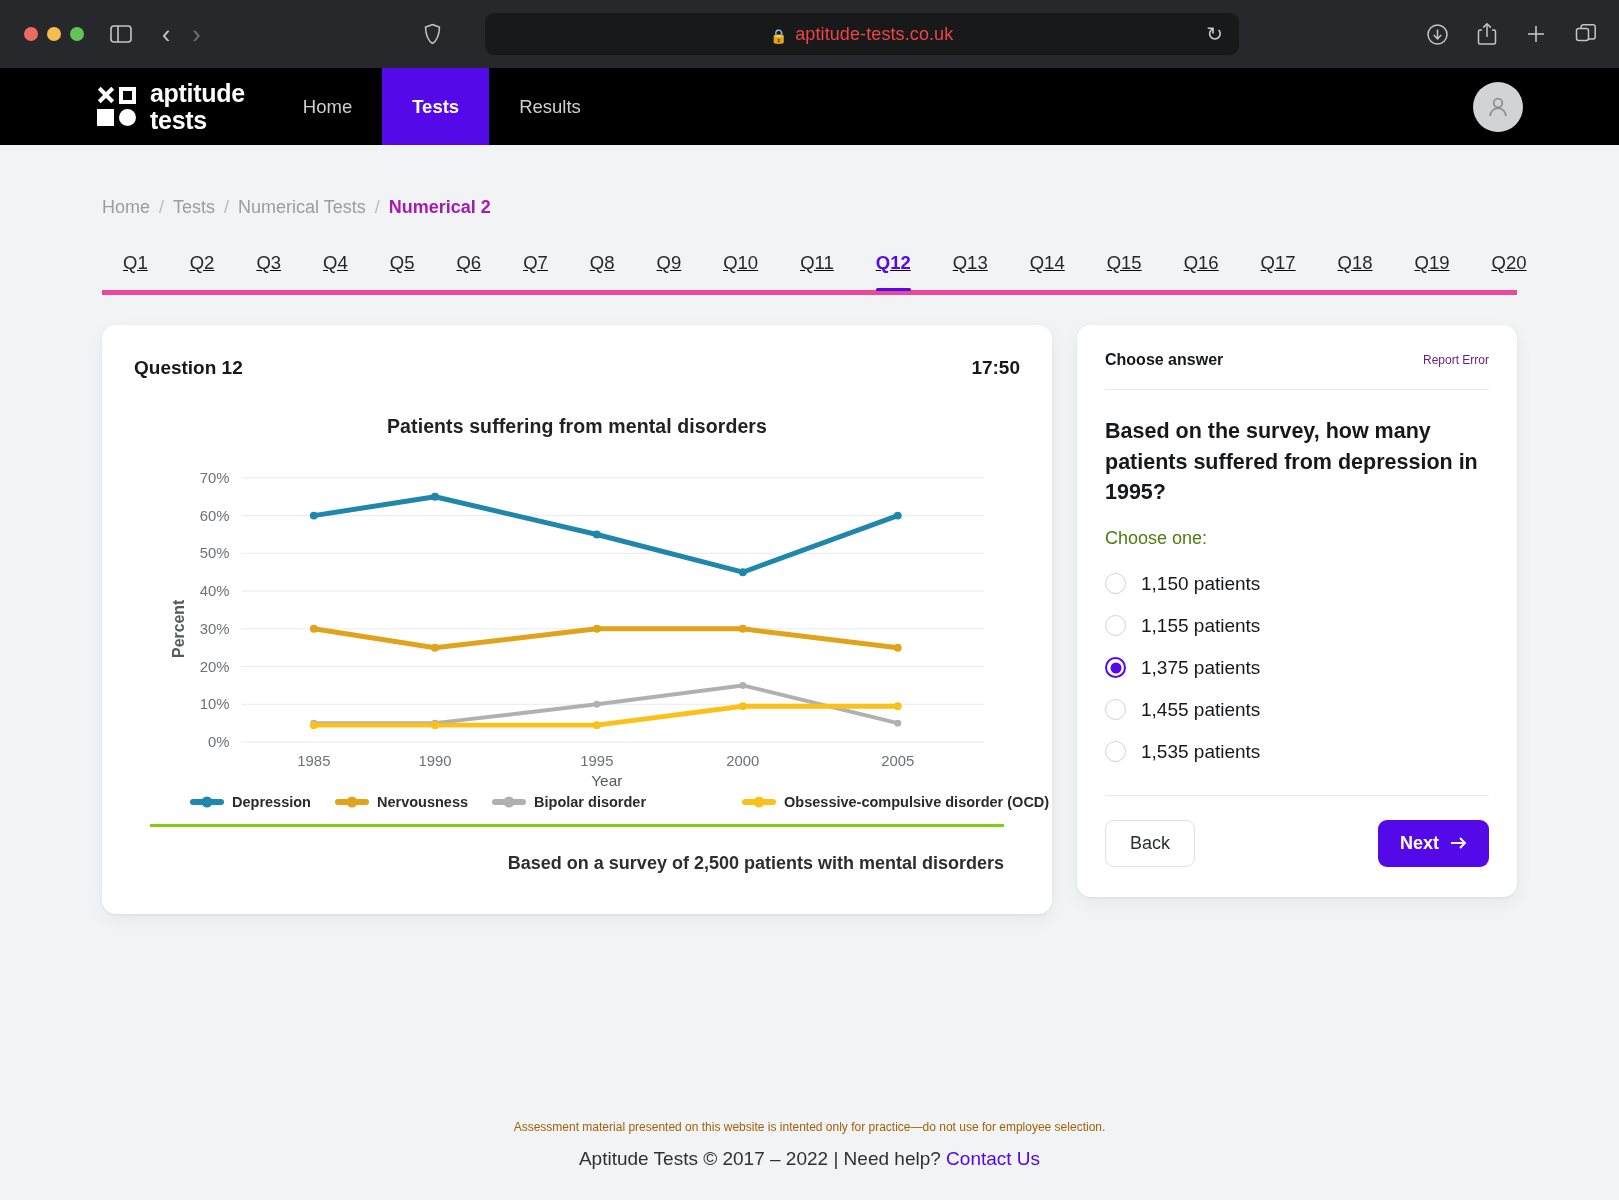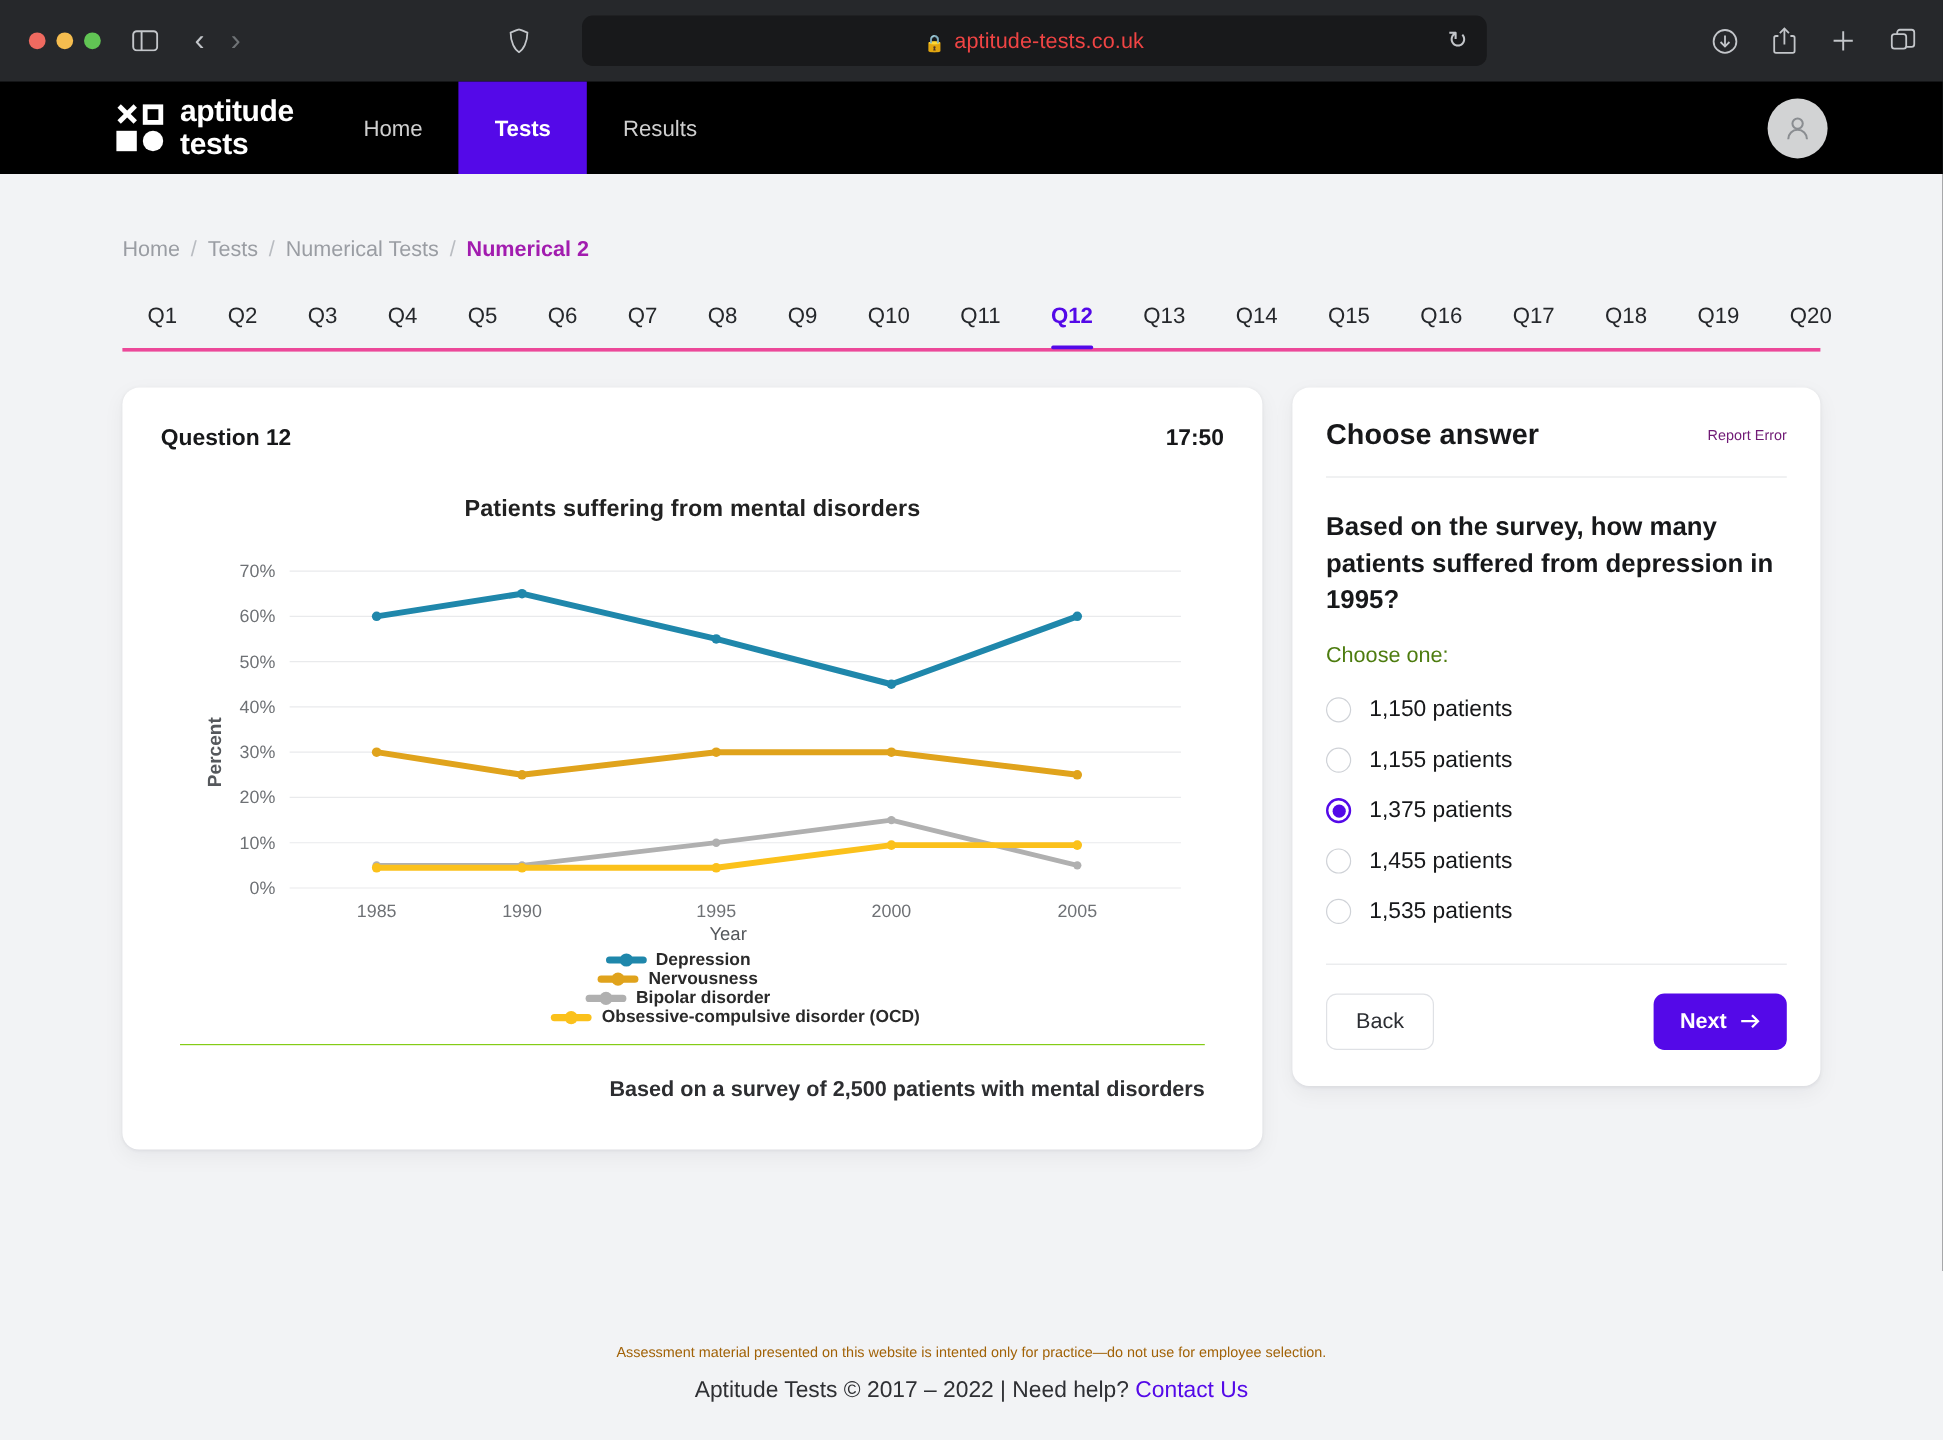--- a/index.html
+++ b/index.html
@@ -133,22 +133,23 @@
   }
   .breadcrumb .crumb { cursor: pointer; }
   .breadcrumb .sep { color: #b9bcc1; }
   .breadcrumb .crumb.current { color: #a21caf; font-weight: 700; cursor: default; text-align: center; }
 
   .qtabs {
     display: flex;
     align-items: center;
     gap: 0;
     margin-top: 26px;
-    border-bottom: 3px solid #ec4899;
+    border-bottom: 5px solid #ec4899;
     padding-bottom: 0;
+    text-decoration: underline;
   }
   .qtab {
     font-size: 18.5px;
     color: #25272b;
     padding: 8px 21px 16px;
     cursor: pointer;
     position: relative;
     white-space: nowrap;
   }
   .qtab.active { color: #5409e8; font-weight: 700; }
@@ -180,26 +181,25 @@
     font-size: 19.5px;
     font-weight: 700;
     color: #222;
     margin-bottom: 22px;
     letter-spacing: .1px;
   }
   .chart-area { position: relative; }
   .chart-svg { display: block; width: 100%; height: auto; }
 
   .chart-legend {
-    display: flex; align-items: center;
+    display: flex; 
     gap: 0;
     padding: 6px 40px 0 40px;
-    border-bottom: 1px solid #84cc16;
+    border-bottom: 3px solid #84cc16;
     padding-bottom: 14px;
-    flex-direction: column;
   }
   .legend-item { display: flex; align-items: center; gap: 8px; margin-right: 24px; }
   .legend-item:last-child { margin-right: 0; }
   .legend-item.ocd { margin-left: 72px; }
   .legend-swatch { width: 34px; height: 6px; border-radius: 3px; position: relative; }
   .legend-swatch::after {
     content: ""; position: absolute; left: 50%; top: 50%;
     transform: translate(-50%,-50%);
     width: 11px; height: 11px; border-radius: 50%;
     background: inherit;
@@ -214,21 +214,21 @@
     color: #2d2e31;
   }
 
   
   .answer-card { width: 440px; flex: 0 0 440px; padding: 26px 28px 30px; }
   .ans-head {
     display: flex; justify-content: space-between; align-items: center;
     padding-bottom: 20px;
     border-bottom: 1px solid #e7e8ea;
   }
-  .ans-head-title { font-size: 24px; font-weight: 700; color: #17181a; }
+  .ans-head-title { font-size: 16px; font-weight: 700; color: #17181a; }
   .report-error { font-size: 12px; color: #701a75; cursor: pointer; }
 
   .ans-question {
     margin-top: 26px;
     font-size: 21.5px;
     font-weight: 700;
     color: #17181a;
     line-height: 1.42;
   }
   .choose-one { margin-top: 20px; font-size: 18px; color: #4d7c0f; }

